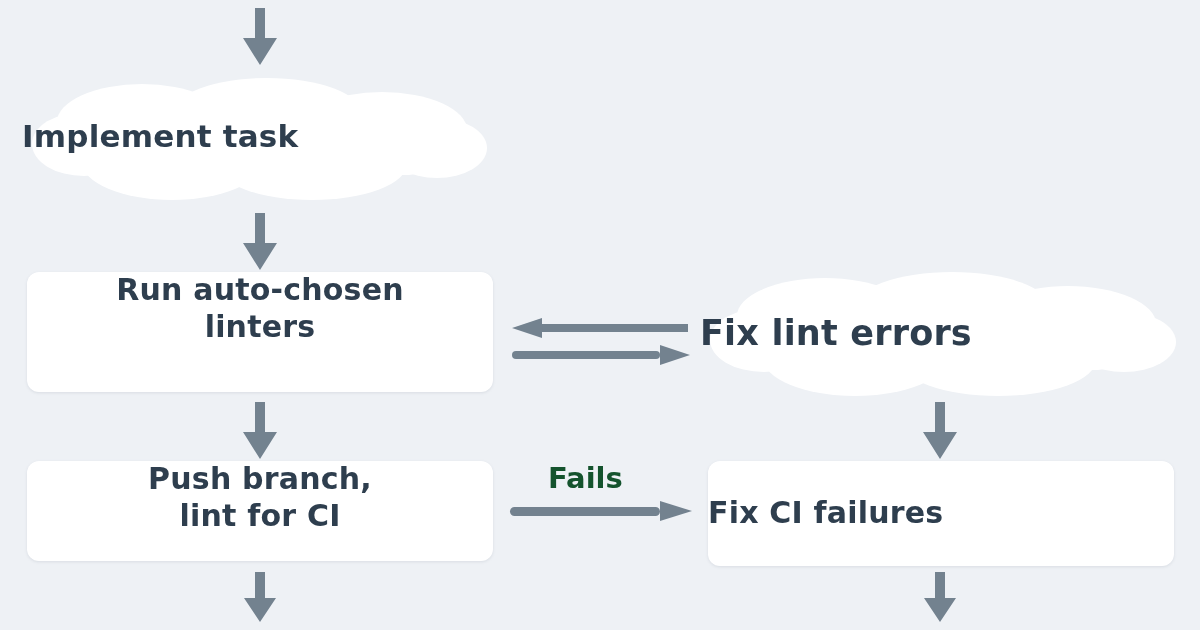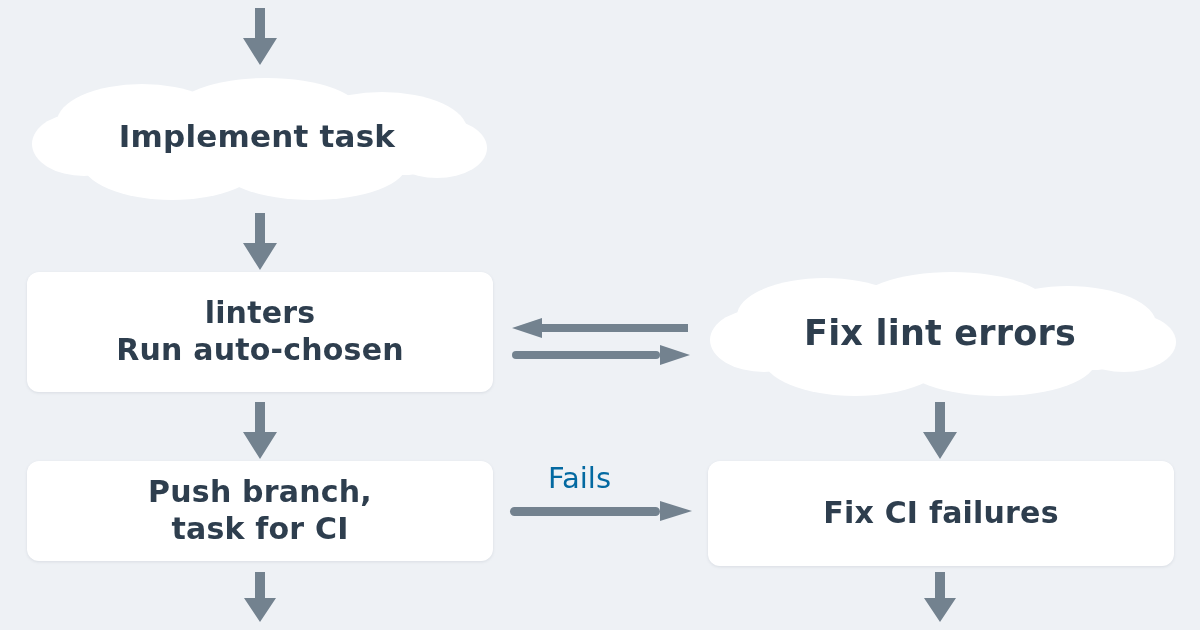--- a/index.html
+++ b/index.html
@@ -17,21 +17,20 @@
     position: relative;
     width: 1200px;
     height: 630px;
   }
 
   
   .node {
     position: absolute;
     display: flex;
     align-items: center;
-    justify-content: center;
     text-align: center;
     color: #2e3e4e;
     font-weight: bold;
     letter-spacing: 0.2px;
     line-height: 1.22;
     box-sizing: border-box;
   }
 
   .node-box {
     background: #ffffff;
@@ -56,22 +55,22 @@
 
   
   .arrow {
     position: absolute;
   }
   .arrow svg { display: block; overflow: visible; }
 
   
   .edge-label {
     position: absolute;
-    color: #0369a1;
-    font-weight: normal;
+    color: #14532d;
+    font-weight: bold;
     white-space: nowrap;
   }
 </style>
 </head>
 <body>
 
 <div id="flowchart">
 
   <div class="arrow" style="left:239px; top:8px; width:42px; height:58px;">
     <svg width="42" height="58" viewBox="0 0 42 58">
@@ -95,22 +94,22 @@
     <span class="cloud-label">Implement task</span>
   </div>
 
   <div class="arrow" style="left:239px; top:213px; width:42px; height:58px;">
     <svg width="42" height="58" viewBox="0 0 42 58">
       <path d="M16 0 h10 v30 h12 L21 57 L4 30 h12 z" fill="#73828f"></path>
     </svg>
   </div>
 
   <div class="node node-box" style="left:27px; top:272px; width:466px; height:120px; font-size:30px; flex-direction:column;">
+    <span>Run auto-chosen</span>
     <span>linters</span>
-    <span>Run auto-chosen</span>
   </div>
 
   <div class="arrow" style="left:510px; top:318px; width:182px; height:20px;">
     <svg width="182" height="20" viewBox="0 0 182 20">
       <path d="M178 6 h-146 v-6 L2 10 L32 20 v-6 h146 z" fill="#73828f"></path>
       <rect x="32" y="6" width="146" height="8" rx="4" fill="#73828f"></rect>
     </svg>
   </div>
 
   <div class="arrow" style="left:510px; top:345px; width:182px; height:20px;">
@@ -137,21 +136,21 @@
   </div>
 
   <div class="arrow" style="left:239px; top:402px; width:42px; height:58px;">
     <svg width="42" height="58" viewBox="0 0 42 58">
       <path d="M16 0 h10 v30 h12 L21 57 L4 30 h12 z" fill="#73828f"></path>
     </svg>
   </div>
 
   <div class="node node-box" style="left:27px; top:461px; width:466px; height:100px; font-size:30px; flex-direction:column;">
     <span>Push branch,</span>
-    <span>task for CI</span>
+    <span>lint for CI</span>
   </div>
 
   <div class="edge-label" style="left:548px; top:461px; font-size:29px;">Fails</div>
 
   <div class="arrow" style="left:508px; top:500px; width:186px; height:22px;">
     <svg width="186" height="22" viewBox="0 0 186 22">
       <rect x="2" y="7" width="150" height="9" rx="4.5" fill="#73828f"></rect>
       <path d="M152 1 L184 11 L152 21 z" fill="#73828f"></path>
     </svg>
   </div>

